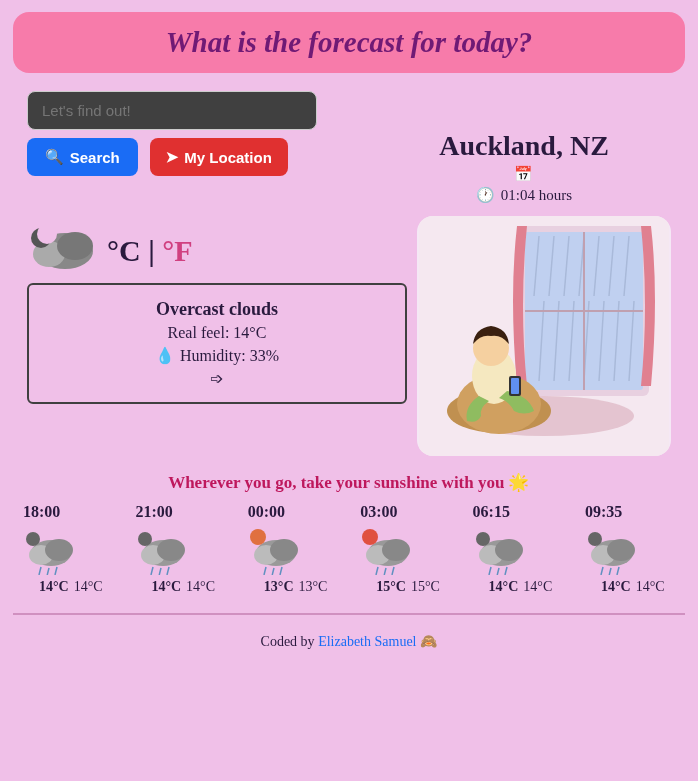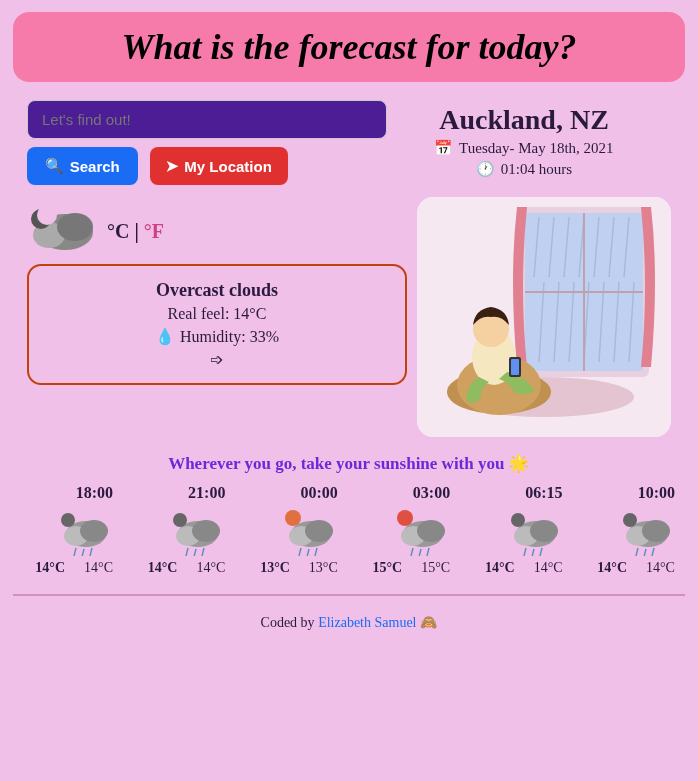--- a/index.html
+++ b/index.html
@@ -16,23 +16,23 @@
     
     .header-banner {
       background: #f77baa;
       border-radius: 16px;
       margin: 12px 10px 10px;
       width: 672px;
       text-align: center;
       padding: 14px 10px;
     }
     .header-banner h1 {
-      font-size: 36px;
-      font-weight: bold;
-      color: #000000;
+      font-size: 29px;
+      font-weight: bold;
+      color: #701a75;
       font-style: italic;
       font-family: 'Georgia', serif;
     }
 
     
     .search-area {
       background: #f0c0e8;
       width: 672px;
       display: flex;
       flex-direction: row;
@@ -41,27 +41,27 @@
       padding: 8px 0 6px;
     }
     .left-panel {
       width: 350px;
       display: flex;
       flex-direction: column;
       gap: 8px;
       padding-left: 14px;
     }
     .search-input {
-      width: 360px;
+      width: 290px;
       padding: 10px 14px;
       border-radius: 8px;
       border: 1.5px solid #ccc;
       font-size: 15px;
       color: #999;
-      background: #4c1d95;
+      background: #404040;
       outline: none;
     }
     .btn-row {
       display: flex;
       flex-direction: row;
       gap: 12px;
     }
     .btn-search {
       background: #1a6cf5;
       color: white;
@@ -95,20 +95,21 @@
       display: flex;
       flex-direction: column;
       align-items: center;
       padding-top: 4px;
     }
     .city-name {
       font-size: 28px;
       font-weight: bold;
       color: #2a1a3e;
       font-family: 'Georgia', serif;
+      margin-top: 35px;
     }
     .date-row, .time-row {
       font-size: 15px;
       color: #2a1a3e;
       display: flex;
       align-items: center;
       gap: 6px;
       margin-top: 3px;
     }
 
@@ -132,32 +133,32 @@
       gap: 10px;
       margin-bottom: 8px;
     }
     .temp-number {
       font-size: 80px;
       font-weight: bold;
       color: #2a1a3e;
       line-height: 1;
     }
     .temp-units {
-      font-size: 20px;
+      font-size: 30px;
       color: #2a1a3e;
       font-weight: bold;
       padding-top: 10px;
     }
     .temp-units span.celsius { color: #2a1a3e; }
     .temp-units span.divider { color: #2a1a3e; }
     .temp-units span.fahrenheit { color: #d04080; }
 
     .weather-details {
-      border: 2px solid #c2410c;
-      border-radius: 14px;
+      border: 2px solid #404040;
+      border-radius: 6px;
       padding: 14px 20px;
       background: transparent;
     }
     .weather-details .condition {
       font-size: 18px;
       font-weight: bold;
       color: #2a1a3e;
       text-align: center;
     }
     .weather-details .detail-row {
@@ -181,62 +182,63 @@
       display: flex;
       align-items: center;
       justify-content: center;
       position: relative;
     }
 
     
     .motivation {
       font-size: 17px;
       font-weight: bold;
-      color: #6d28d9;
+      color: #be185d;
       text-align: center;
       margin: 6px 0 10px;
     }
 
     
     .hourly {
       width: 672px;
       background: #f0c0e8;
       padding: 0 10px 14px;
     }
     .hourly-grid {
       display: flex;
       flex-direction: row;
       justify-content: space-between;
       gap: 4px;
     }
     .hour-item {
       display: flex;
       flex-direction: column;
-      align-items: flex-end;
+      align-items: flex-start;
       gap: 4px;
       min-width: 90px;
     }
     .hour-time {
       font-size: 16px;
       color: #2a1a3e;
       font-weight: bold;
     }
     .hour-icon {
       font-size: 38px;
       line-height: 1;
       position: relative;
       height: 50px;
       display: flex;
       align-items: flex-start;
     }
     .hour-temps {
       font-size: 14px;
       color: #2a1a3e;
       display: flex;
-      gap: 19px;
+      gap: 5px;
+      margin-left: 16px;
     }
     .temp-bold { font-weight: bold; }
 
     
     .footer {
       text-align: right;
       padding: 14px 10px 10px;
       font-size: 14px;
       color: #2a1a3e;
     }
@@ -269,21 +271,20 @@
       <button class="btn-location">
         <span>➤</span>
         <span>My Location</span>
       </button>
     </div>
   </div>
   <div class="right-panel">
     <div class="city-name">Auckland, NZ</div>
     <div class="date-row">
       <span>📅</span>
-      <span>Tuesday- May 18th, 2021</span>
     </div>
     <div class="time-row">
       <span>🕐</span>
       <span>01:04 hours</span>
     </div>
   </div>
 </div>
 
 <div class="main-weather">
   <div class="weather-left">
@@ -473,21 +474,21 @@
           <line x1="26" y1="43" x2="24" y2="51" stroke="#6090c0" stroke-width="1.5"></line>
           <line x1="34" y1="42" x2="32" y2="50" stroke="#6090c0" stroke-width="1.5"></line>
         </svg>
       </span>
       <div class="hour-temps">
         <span class="temp-bold">14°C</span>
         <span>14°C</span>
       </div>
     </div>
       <div class="hour-item">
-      <span class="hour-time">10:00</span>
+      <span class="hour-time">09:35</span>
       <span class="hour-icon">
         <svg width="55" height="50" viewBox="0 0 55 50">
 
           <ellipse cx="28" cy="28" rx="20" ry="13" fill="#999"></ellipse>
           <ellipse cx="18" cy="30" rx="12" ry="10" fill="#bbb"></ellipse>
           <ellipse cx="36" cy="25" rx="14" ry="11" fill="#888"></ellipse>
 
           <circle cx="10" cy="14" r="7" fill="#666"></circle>
 
           <line x1="18" y1="42" x2="16" y2="50" stroke="#6090c0" stroke-width="1.5"></line>

